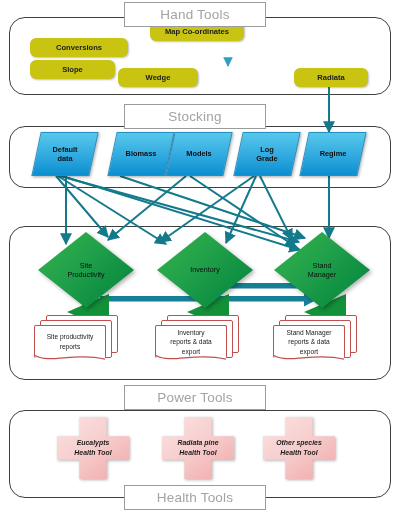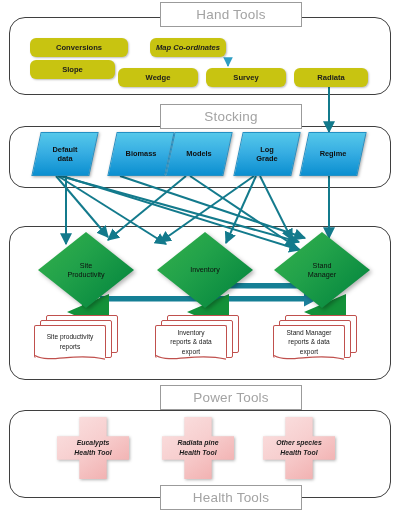--- a/index.html
+++ b/index.html
@@ -25,21 +25,20 @@
   .caption{
     position:absolute;
     background:#ffffff;
     border:1px solid #9b9b9b;
     color:#a3a3a3;
     font-size:13.5px;
     display:flex;align-items:center;justify-content:center;
     box-sizing:border-box;
     z-index:40;
     letter-spacing:.2px;
-    margin-left:36px;
   }
 
   
   .htool{
     position:absolute;
     background:#c8c411;
     border-radius:6px;
     color:#1d1d1d;
     font-size:7.6px;
     font-weight:bold;
@@ -181,32 +180,29 @@
     </g>
 
     <line x1="85" y1="303" x2="85" y2="312" stroke="#139139" stroke-width="6" marker-end="url(#argr)"></line>
     <line x1="205" y1="303" x2="205" y2="312" stroke="#139139" stroke-width="6" marker-end="url(#argr)"></line>
     <line x1="322" y1="303" x2="322" y2="312" stroke="#139139" stroke-width="6" marker-end="url(#argr)"></line>
   </svg>
 
   <div class="htool" style="left:30px;top:38px;width:98px;height:19px;">
     <span>Conversions</span>
   </div>
-  <div class="htool" style="left:150px;top:38px;width:76px;height:19px;font-style:italic;">
+  <div class="htool" style="left:150px;top:22px;width:94px;height:19px;">
     <span>Map Co-ordinates</span>
   </div>
 
   <div class="htool" style="left:30px;top:60px;width:85px;height:19px;">
     <span>Slope</span>
   </div>
   <div class="htool" style="left:118px;top:68px;width:80px;height:19px;">
     <span>Wedge</span>
-  </div>
-  <div class="htool" style="left:206px;top:68px;width:80px;height:19px;">
-    <span>Survey</span>
   </div>
   <div class="htool" style="left:294px;top:68px;width:74px;height:19px;">
     <span>Radiata</span>
   </div>
 
   <div class="editor" style="left:36px;top:132px;width:58px;height:44px;">
     <div class="shape"></div>
     <div class="lab">
       <div>
         <div>Default</div>

